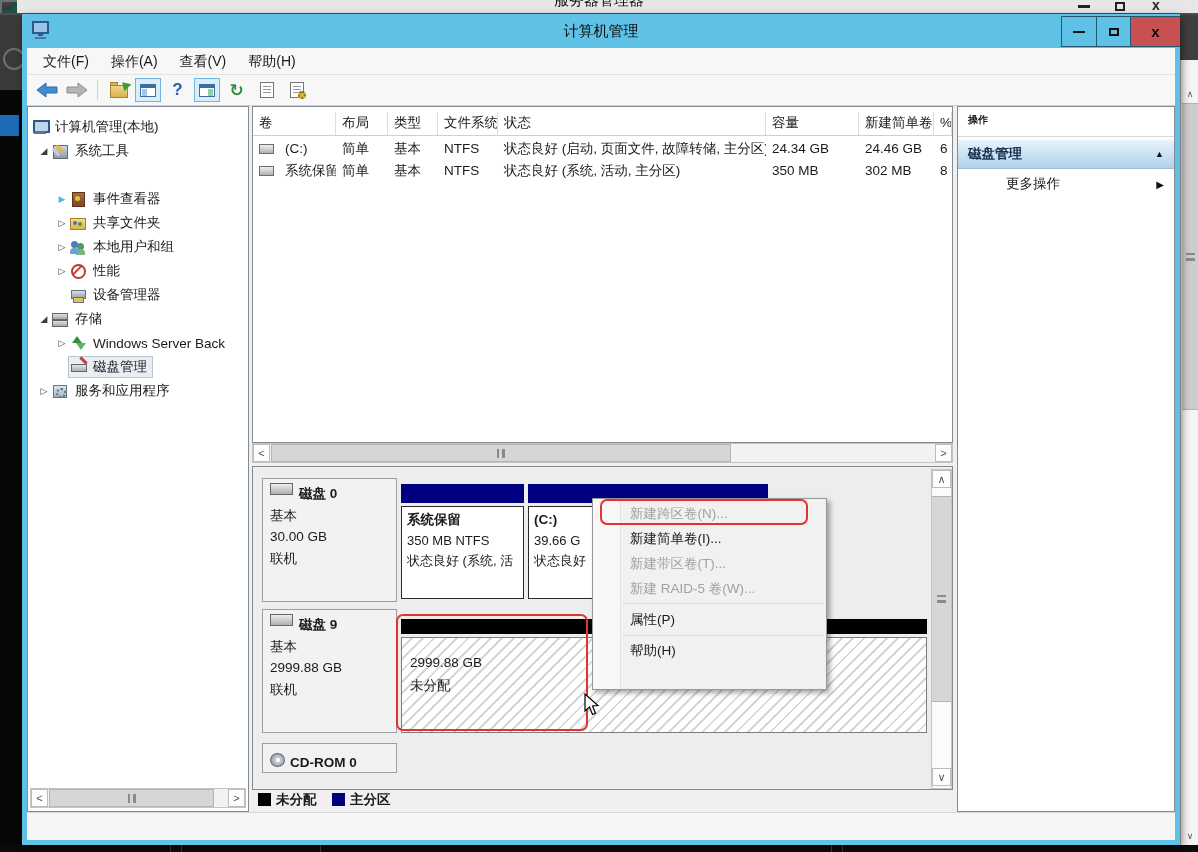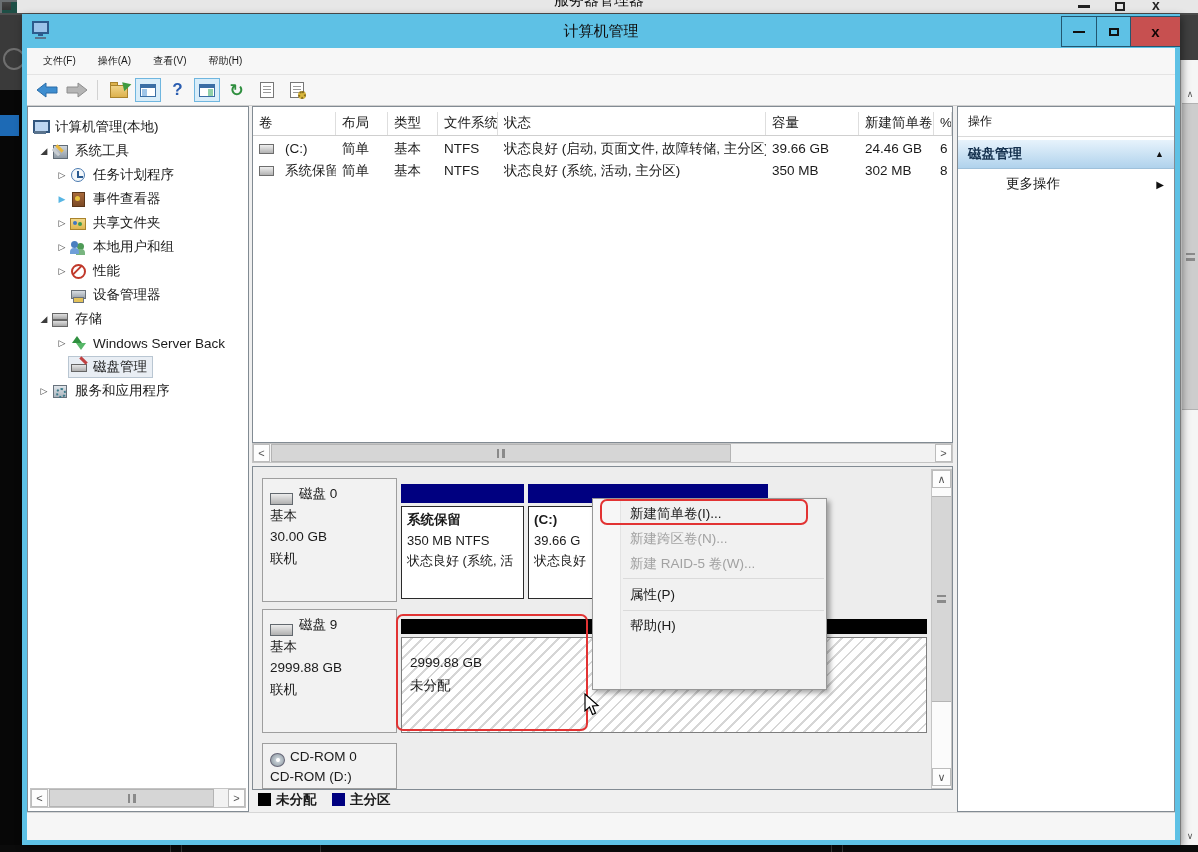--- a/index.html
+++ b/index.html
@@ -34,21 +34,21 @@
   .app-icon{position:absolute;left:9px;top:6px;width:21px;height:21px}
   .wbtns{position:absolute;right:0;top:2px;height:31px;display:flex;border:1px solid #23566f;border-right:none}
   .wbtn{width:34px;height:29px;display:flex;align-items:center;justify-content:center;border-left:1px solid #23566f}
   .wbtn:first-child{border-left:none}
   .wbtn .bar{width:12px;height:2px;background:#101010}
   .wbtn .sq{width:10px;height:8px;border:2px solid #101010}
   .wbtn-close{width:50px;background:#c75050;font-weight:bold;font-size:15px;color:#140505}
 
   .content{position:absolute;left:5px;top:34px;width:1148px;height:792px;background:#f0f0f0}
   .menubar{position:absolute;left:0;top:0;width:1148px;height:27px;background:#f7f7f7;border-bottom:1px solid #e4e4e4;display:flex;align-items:center;padding-left:5px}
-  .mitem{padding:0 11px;line-height:26px;font-size:10px}
+  .mitem{padding:0 11px;line-height:26px;font-size:14px}
   .toolbar{position:absolute;left:0;top:27px;width:1148px;height:31px;background:#f7f7f7;border-bottom:1px solid #cfcfcf;display:flex;align-items:center;padding-left:6px;gap:3px}
   .tbi{width:27px;height:25px;display:flex;align-items:center;justify-content:center}
   .tbsep{width:1px;height:20px;background:#d2d2d2;margin:0 4px}
   .tframe{width:26px;height:24px;border:1px solid #6fb6df;background:#d9edf9;display:flex;align-items:center;justify-content:center}
   .winicon{position:relative;width:16px;height:13px;background:#fff;border:1px solid #3a6ea5}
   .winicon i{position:absolute;left:0;top:0;width:100%;height:3px;background:#3a6ea5}
   .winicon.lp b{position:absolute;left:1px;top:4px;width:5px;height:7px;background:#9fc5e8}
   .winicon.rp b{position:absolute;right:1px;top:4px;width:5px;height:7px;background:#8fd0a8}
   .folder{position:relative;width:18px;height:13px;background:linear-gradient(#f0d388,#ddb24e);border:1px solid #a9832c;margin-top:3px}
   .folder i{position:absolute;left:-1px;top:-4px;width:8px;height:3px;background:#ddb24e;border:1px solid #a9832c;border-bottom:none}
@@ -112,36 +112,36 @@
   .vh span{border-right:1px solid #dedede;padding-left:6px;line-height:22px;font-size:13.5px;overflow:hidden;white-space:nowrap}
   .vr{position:absolute;left:0;width:699px;height:22px;display:flex}
   .vr span{padding-left:6px;line-height:22px;font-size:13.5px;overflow:hidden;white-space:nowrap}
   .c0{width:83px;flex:none}.c1{width:52px;flex:none}.c2{width:50px;flex:none}.c3{width:60px;flex:none}
   .c4{width:268px;flex:none}.c5{width:93px;flex:none}.c6{width:75px;flex:none}.c7{width:18px;flex:none}
   .vicon{display:inline-block;width:15px;height:10px;background:linear-gradient(#efefef,#b2b2b2);border:1px solid #6d6d6d;margin:0 5px -1px 0}
 
   
   .graph-panel{position:absolute;left:225px;top:418px;width:701px;height:324px;background:#ededed;border:1px solid #828b93;overflow:hidden}
   .dinfo{position:absolute;left:9px;width:135px;background:#f2f2f2;border:1px solid #9e9e9e;padding:4px 0 0 7px;line-height:21.5px;font-size:13.5px;overflow:hidden;white-space:nowrap}
-  .dname{display:flex;align-items:flex-end;font-weight:normal}
+  .dname{display:flex;align-items:flex-start;font-weight:bold}
   .hdicon{display:inline-block;width:23px;height:12px;background:linear-gradient(#ececec,#b0b0b0);border:1px solid #62686e;margin-right:6px;flex:none}
   .cdicon{display:inline-block;width:15px;height:14px;border-radius:50%;border:1px solid #667;background:radial-gradient(circle at 7px 6px,#fff 1.5px,#c3ccd3 2.5px,#97a2aa 7px);margin-right:5px;flex:none}
   .pbar{position:absolute;height:19px;background:#000080}
   .pbox{position:absolute;background:#fff;border:1px solid #2a2a2a;padding:3px 5px 0 5px;font-size:13px;line-height:20.5px;overflow:hidden;white-space:nowrap}
   .pbox b{font-size:13.5px}
   .blackbar{position:absolute;background:#000}
   .hatch{position:absolute;background:repeating-linear-gradient(135deg,#ffffff 0px,#ffffff 6px,#d6d6d6 6px,#d6d6d6 8px);border:1px solid #7d7d7d;font-size:13.5px}
   .hatch span{position:absolute;left:8px;white-space:nowrap}
   .legend{position:absolute;left:225px;top:742px;width:701px;height:22px}
   .lsw{position:absolute;top:3px;width:13px;height:13px}
   .llab{position:absolute;top:1px;font-size:13.5px;font-weight:bold}
 
   
   .actions-panel{position:absolute;left:930px;top:58px;width:218px;height:706px;background:#fff;border:1px solid #828b93}
-  .ahdr{position:absolute;left:10px;top:6px;font-weight:normal;font-size:12px}
+  .ahdr{position:absolute;left:10px;top:6px;font-weight:bold;font-size:10px}
   .aline{position:absolute;left:0;top:29px;width:216px;height:1px;background:#d9d9d9}
   .abar{position:absolute;left:0;top:33px;width:216px;height:29px;background:linear-gradient(#e7f3fc,#b0d2ec);border-bottom:1px solid #9fc0da;display:flex;align-items:center;padding:0 10px;font-weight:bold;color:#14304d}
   .abar .caret{margin-left:auto;font-size:9px;color:#111}
   .amore{position:absolute;left:0;top:64px;width:216px;height:26px;display:flex;align-items:center;padding:0 10px 0 48px;font-size:13.5px}
   .amore .caret{margin-left:auto;font-size:10px;color:#111}
 
   .statusbar{position:absolute;left:0;top:764px;width:1148px;height:28px;background:#f6f6f6;border-top:1px solid #d6d6d6}
 
   
   .cmenu{position:absolute;left:592px;top:498px;width:235px;height:192px;background:#f1f1f1;border:1px solid #979797;box-shadow:3px 3px 5px rgba(0,0,0,.35);z-index:40;padding-top:2px}
@@ -267,25 +267,20 @@
       <div class="tree-panel">
         <div class="trow lv0" style="top:8px">
           <span class="ti i-computer"></span>
           <span class="tl">计算机管理(本地)</span>
         </div>
         <div class="trow lv1" style="top:32px">
           <span class="arr exp"></span>
           <span class="ti i-systools"></span>
           <span class="tl">系统工具</span>
         </div>
-        <div class="trow lv2" style="top:56px">
-          <span class="arr col"></span>
-          <span class="ti i-clock"></span>
-          <span class="tl">任务计划程序</span>
-        </div>
         <div class="trow lv2" style="top:80px">
           <span class="arr colh"></span>
           <span class="ti i-event"></span>
           <span class="tl">事件查看器</span>
         </div>
         <div class="trow lv2" style="top:104px">
           <span class="arr col"></span>
           <span class="ti i-shfolder"></span>
           <span class="tl">共享文件夹</span>
         </div>
@@ -345,21 +340,21 @@
           <span class="c5">容量</span>
           <span class="c6">新建简单卷</span>
           <span class="c7">%</span>
         </div>
         <div class="vr" style="top:31px">
           <span class="c0"><i class="vicon"></i><span>(C:)</span></span>
           <span class="c1">简单</span>
           <span class="c2">基本</span>
           <span class="c3">NTFS</span>
           <span class="c4">状态良好 (启动, 页面文件, 故障转储, 主分区)</span>
-          <span class="c5">39.66 GB</span>
+          <span class="c5">24.34 GB</span>
           <span class="c6">24.46 GB</span>
           <span class="c7">6</span>
         </div>
         <div class="vr" style="top:53px">
           <span class="c0"><i class="vicon"></i><span>系统保留</span></span>
           <span class="c1">简单</span>
           <span class="c2">基本</span>
           <span class="c3">NTFS</span>
           <span class="c4">状态良好 (系统, 活动, 主分区)</span>
           <span class="c5">350 MB</span>
@@ -408,21 +403,21 @@
           <div>基本</div>
           <div>2999.88 GB</div>
           <div>联机</div>
         </div>
         <div class="blackbar" style="left:148px;top:152px;width:526px;height:15px"></div>
         <div class="hatch" style="left:148px;top:170px;width:526px;height:96px">
           <span style="top:17px">2999.88 GB</span>
           <span style="top:39px">未分配</span>
         </div>
 
-        <div class="dinfo" style="top:276px;height:46px;padding-top:3px;line-height:20px">
+        <div class="dinfo" style="top:276px;height:30px;padding-top:9px;line-height:20px">
           <div class="dname">
               <i class="cdicon"></i>
               <span>CD-ROM 0</span>
             </div>
           <div>CD-ROM (D:)</div>
         </div>
 
         <div class="vscroll" style="left:678px;top:2px;width:21px;height:320px">
           <span class="sbtn" style="left:0;top:0;width:19px">∧</span>
           <div class="vthumb" style="top:26px;height:206px;width:19px">
@@ -451,22 +446,23 @@
           <span class="caret">▶</span>
         </div>
       </div>
 
       <div class="statusbar"></div>
     </div>
   </div>
 
   <div class="cmenu">
     <div class="cgut"></div>
+    <div class="mi dis">新建跨区卷(N)...</div>
     <div class="mi">新建简单卷(I)...</div>
-    <div class="mi dis">新建跨区卷(N)...</div>
+    <div class="mi dis">新建带区卷(T)...</div>
     <div class="mi dis">新建 RAID-5 卷(W)...</div>
     <div class="msep"></div>
     <div class="mi big">属性(P)</div>
     <div class="msep"></div>
     <div class="mi">帮助(H)</div>
   </div>
 
   <div class="redbox" style="left:600px;top:499px;width:208px;height:26px"></div>
   <div class="redbox" style="left:396px;top:614px;width:192px;height:117px"></div>
 

